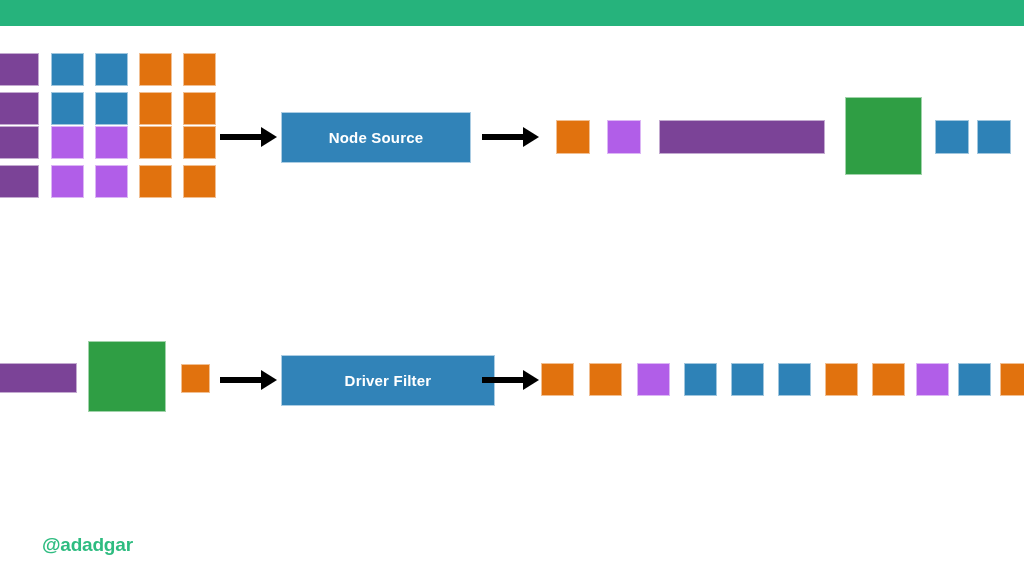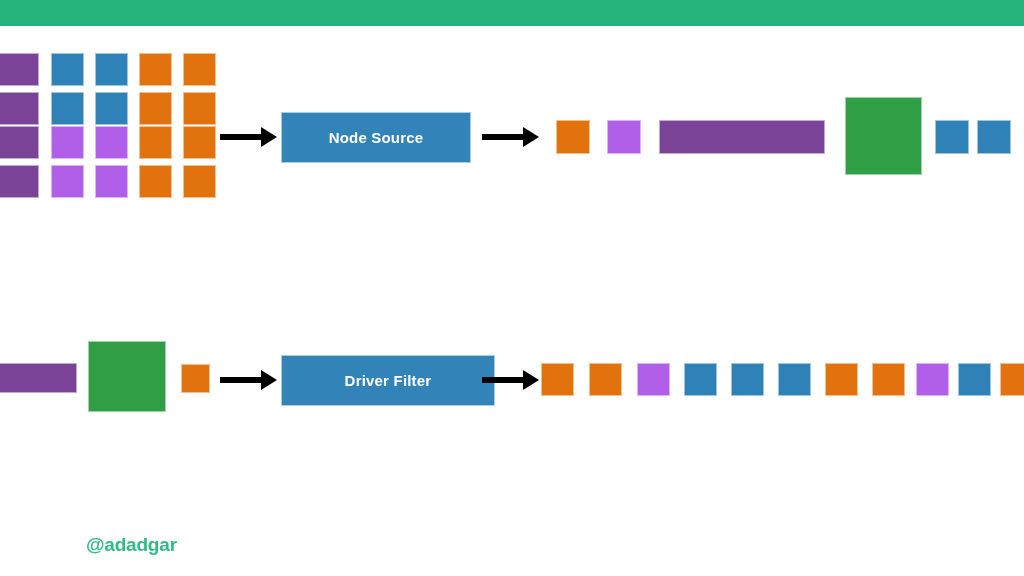--- a/index.html
+++ b/index.html
@@ -52,21 +52,20 @@
   .arrow svg { display: block; }
   .footer-handle {
     position: absolute;
     left: 42px;
     top: 534px;
     font-size: 19px;
     font-weight: bold;
     color: #2ebc80;
     font-family: "Liberation Sans", sans-serif;
     letter-spacing: -0.2px;
-    margin-left: 44px;
   }
   .brand {
     position: absolute;
     right: 18px;
     top: 532px;
     display: flex;
     align-items: center;
     gap: 7px;
   }
   .brand-name {

